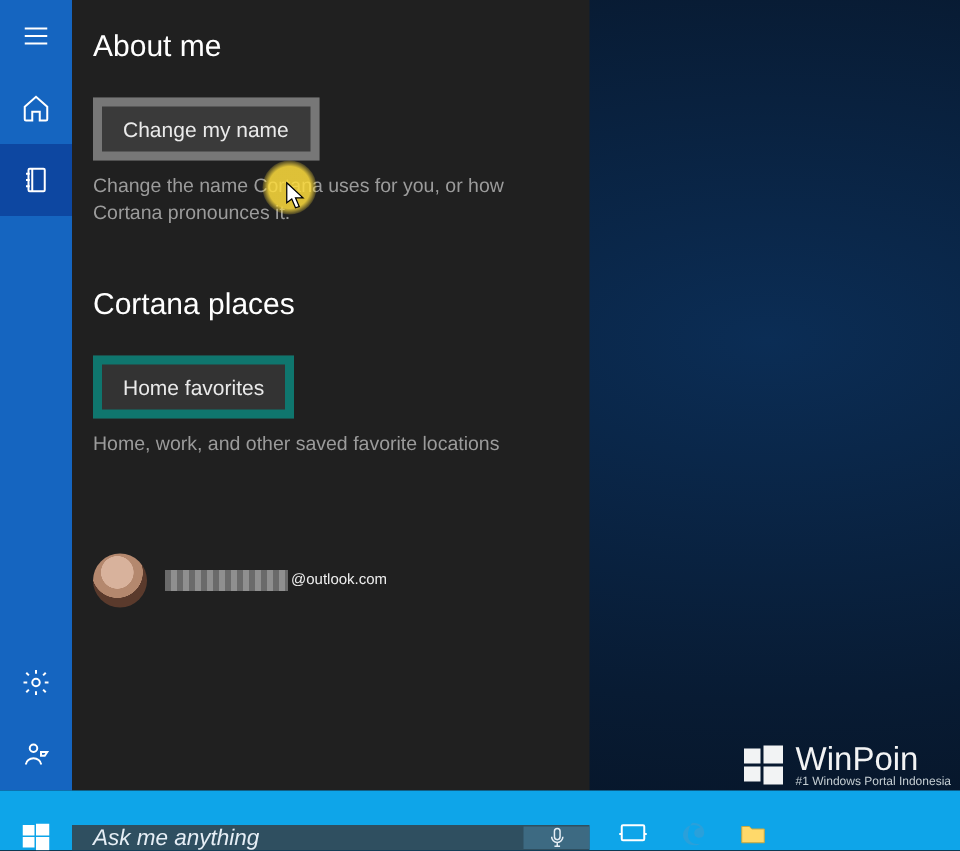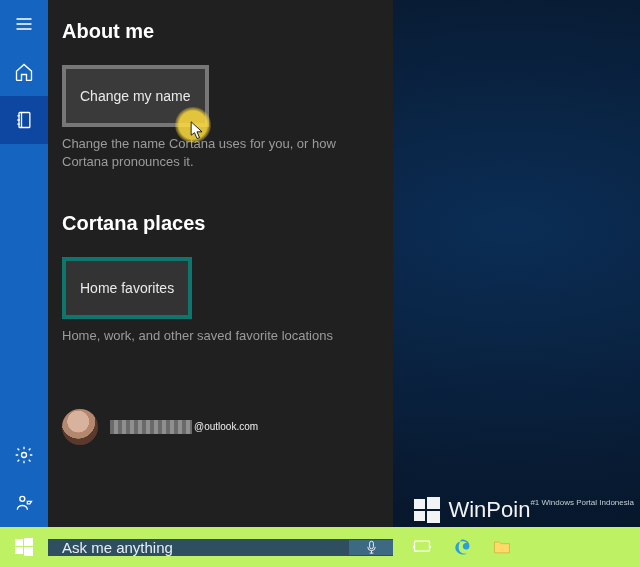--- a/index.html
+++ b/index.html
@@ -23,42 +23,42 @@
     width: 48px; height: 48px; display: flex; align-items: center; justify-content: center;
     color: #fff; cursor: pointer;
   }
   .rail-btn.selected { background: #0d47a1; }
   .rail-btn svg { width: 20px; height: 20px; stroke: #fff; stroke-width: 1.6; fill: none; }
   .panel {
     position: absolute; left: 48px; top: 0; width: 345px; bottom: 40px;
     background: #202020; color: #ccc; z-index: 2; padding: 0 0 0 0;
   }
   .section { padding: 20px 14px 8px 14px; }
-  .heading { color: #fff; font-size: 20px; font-weight: 700; margin-bottom: 22px; }
+  .heading { color: #fff; font-size: 20px; font-weight: 400; margin-bottom: 22px; }
   .btn {
-    display: inline-block; border: 4px solid #0f766e; background: #333;
-    color: #eaeaea; font-size: 14px; padding: 19px 14px; cursor: pointer;
+    display: inline-block; border: 6px solid #0f766e; background: #333;
+    color: #eaeaea; font-size: 14px; padding: 7px 14px; cursor: pointer;
   }
   .btn.hover { background: #3a3a3a; border-color: #777; }
   .desc { color: #9b9b9b; font-size: 13px; margin-top: 8px; line-height: 1.35; }
   .account-row { display: flex; align-items: center; padding: 18px 14px; gap: 12px; }
   .avatar {
     width: 36px; height: 36px; border-radius: 50%;
     background: radial-gradient(circle at 45% 35%, #d8b29c 0 35%, #b4886e 36% 55%, #5a3a2c 56% 100%);
     flex-shrink: 0;
   }
   .email-wrap { display: flex; align-items: center; gap: 2px; color: #eee; font-size: 10px; }
   .redact {
     display: inline-block; width: 82px; height: 14px;
     background: repeating-linear-gradient(90deg,#6a6a6a 0 4px,#8f8f8f 4px 8px);
     filter: blur(0.4px);
   }
   .taskbar {
     position: absolute; left: 0; right: 0; bottom: 0; height: 40px;
-    background: #bef264; display: flex; align-items: center; z-index: 5;
+    background: #0ea5e9; display: flex; align-items: flex-end; z-index: 5; font-style: italic;
   }
   .start-btn {
     width: 48px; display: flex; align-items: center; justify-content: center;
     cursor: pointer;
   }
   .search-box {
     width: 345px; background: #2f4f60; display: flex; align-items: center;
     color: #fff; font-size: 15px; padding-left: 14px; gap: 8px;
   }
   .search-text { flex: 1; color: #e6eef5; }
@@ -68,21 +68,21 @@
   }
   .mic-btn svg { width: 15px; height: 15px; fill: #e6eef5; }
   .task-icons { display: flex; align-items: center; gap: 18px; padding-left: 18px; }
   .tb-icon { width: 22px; height: 22px; display: flex; align-items: center; justify-content: center; cursor: pointer; }
   .tb-icon svg { width: 20px; height: 20px; }
   .watermark {
     position: absolute; right: 6px; bottom: 42px; z-index: 1;
     color: #fff; display: flex; align-items: center; gap: 6px; opacity: 0.95;
   }
   .watermark .wlogo { width: 30px; height: 30px; }
-  .watermark .wtxt { display: flex; flex-direction: row; line-height: 1; }
+  .watermark .wtxt { display: flex; flex-direction: column; line-height: 1; }
   .watermark .wtxt .big { font-size: 22px; font-weight: 400; }
   .watermark .wtxt .sm { font-size: 8px; color: #cfd8dc; }
   .highlight-cursor {
     position: absolute; left: 175px; top: 107px; z-index: 10;
     width: 36px; height: 36px; border-radius: 50%;
     background: radial-gradient(circle, rgba(255,221,60,0.85) 0 55%, rgba(255,221,60,0.2) 70%, transparent 80%);
     pointer-events: none;
   }
   .highlight-cursor svg { position: absolute; left: 14px; top: 14px; width: 16px; height: 20px; }
 </style>

